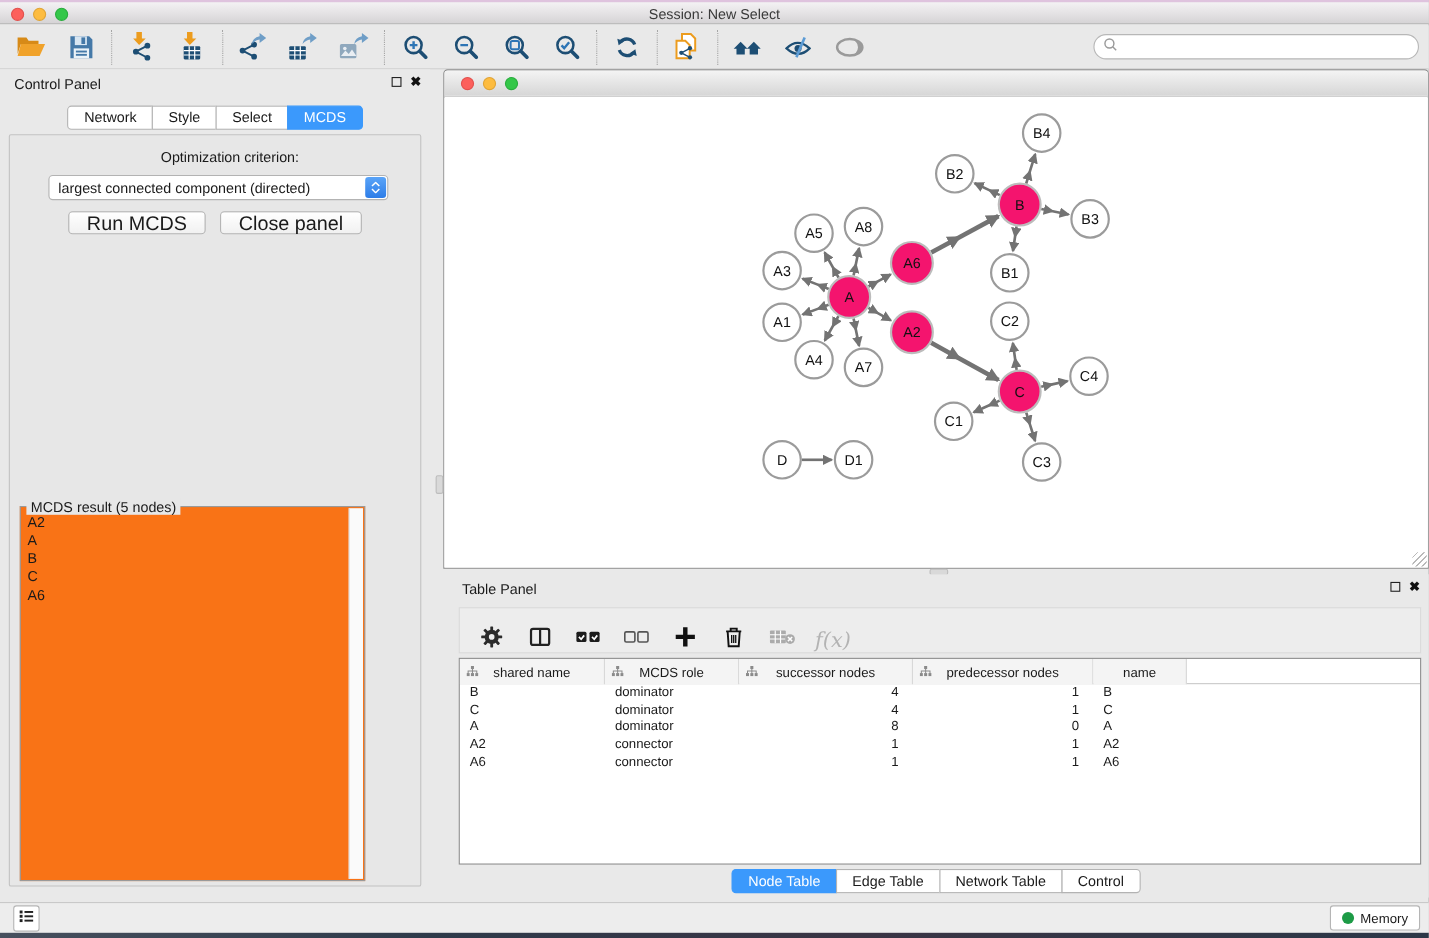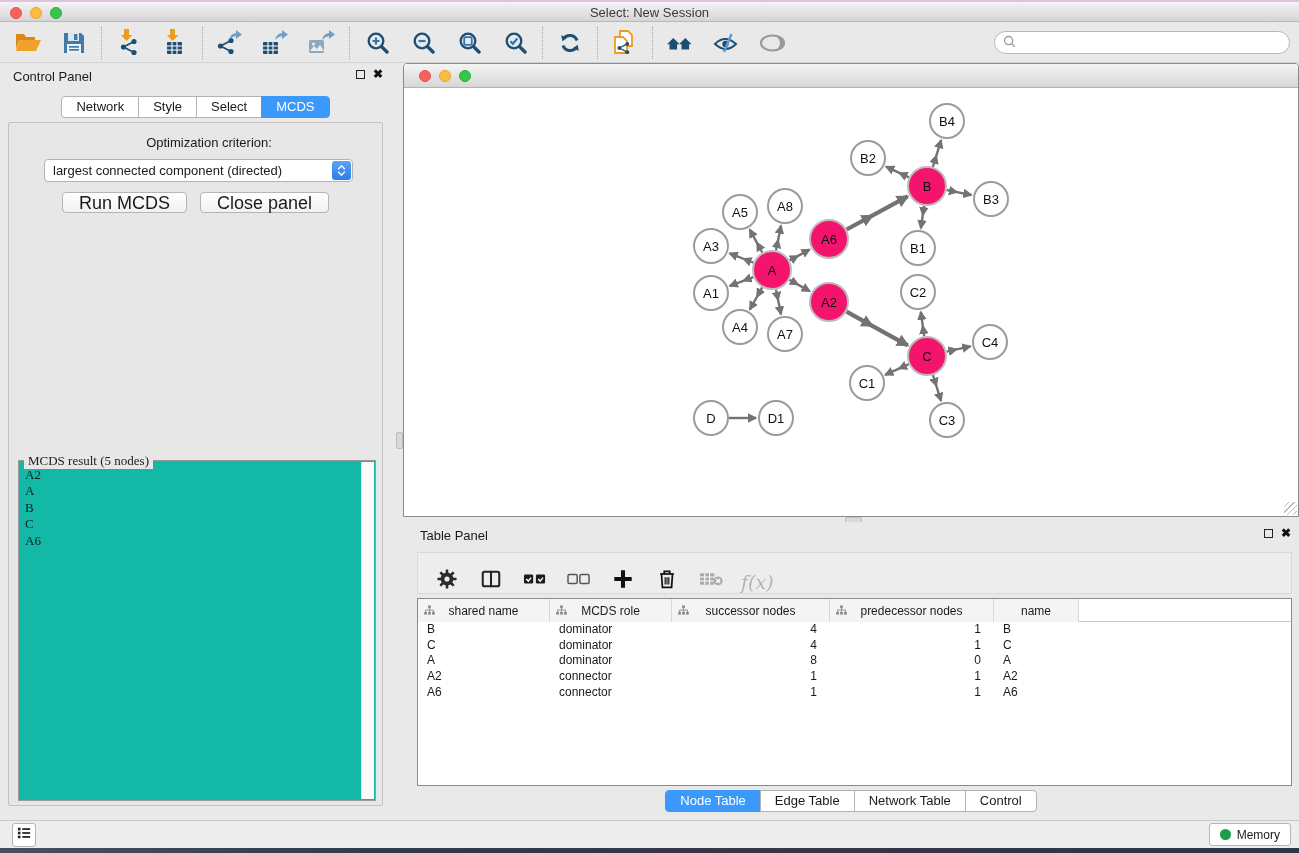--- a/index.html
+++ b/index.html
@@ -49,22 +49,22 @@
     border:1px solid #c2c2c2;border-radius:2px;padding-left:27px;}
   .opt-label{margin-top:12px;text-align:center;font-size:13px;}
   .dropdown{position:absolute;left:35px;top:36px;width:309px;height:23px;background:#fff;
     border:1px solid #b3b3b3;border-radius:4px;font-size:13px;line-height:21px;padding-left:8px;cursor:default;}
   .dd-stepper{position:absolute;right:1px;top:1px;width:19px;height:19px;border-radius:3px;
     background:linear-gradient(#5aa4f8,#2d7de8);display:flex;flex-direction:column;
     align-items:center;justify-content:center;gap:1px;}
   .cp-buttons{position:absolute;left:0;right:0;top:69px;display:flex;justify-content:center;gap:13px;}
   .btn{height:21px;background:linear-gradient(#fff,#f1f1f1);border:1px solid #b5b5b5;border-radius:4px;
     font-size:18px;padding:0 16px;font-family:"Liberation Sans",sans-serif;color:#1a1a1a;cursor:default;}
-  .result-box{position:absolute;left:9px;top:337px;width:358px;height:341px;border:1px solid #9a9a9a;
-    background:#14b8a6;font-family:Liberation Serif, serif;}
+  .result-box{position:absolute;left:9px;top:337px;width:314px;height:341px;border:1px solid #9a9a9a;
+    background:#f97316;}
   .result-legend{position:absolute;top:-8px;left:5px;background:#e7e7e7;padding:0 4px;font-size:13px;}
   .result-list{position:absolute;left:1px;top:3px;right:15px;bottom:1px;padding:3px 0 0 5px;
     font-size:13px;line-height:16.4px;overflow:hidden;}
   .result-scroll{position:absolute;right:1px;top:1px;bottom:1px;width:13px;background:#fafafa;
     border-left:1px solid #e2e2e2;}
 
   
   .net-window{position:absolute;left:403px;top:63px;width:896px;height:454px;border:1px solid #8b8b8b;
     border-radius:4px 4px 0 0;background:#fff;}
   .nw-titlebar{position:absolute;left:0;top:0;right:0;height:24px;border-radius:3px 3px 0 0;
@@ -112,21 +112,21 @@
 <body>
 
 <div class="app">
 
   <div class="titlebar">
     <div class="tl-dots">
       <span class="tl-dot tl-red"></span>
       <span class="tl-dot tl-yellow"></span>
       <span class="tl-dot tl-green"></span>
     </div>
-    <div class="title">Select: New Session</div>
+    <div class="title">Session: New Select</div>
   </div>
 
   <div class="toolbar">
     <div id="main-toolbar-groups" style="display:flex;align-items:center;">
         <span class="tb-group">
           <span class="tb-btn">
             <svg width="27" height="24" viewBox="0 0 27 24">
               <path fill="#d78a17" d="M1 3h8l2 3h9v3H4L1 18z"></path>
               <path fill="#f0a22a" d="M4 9h22l-5 11H1z"></path>
             </svg>

